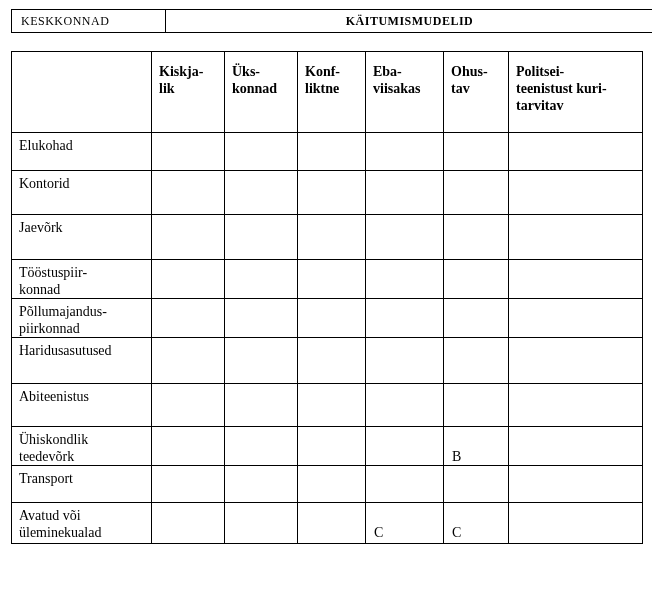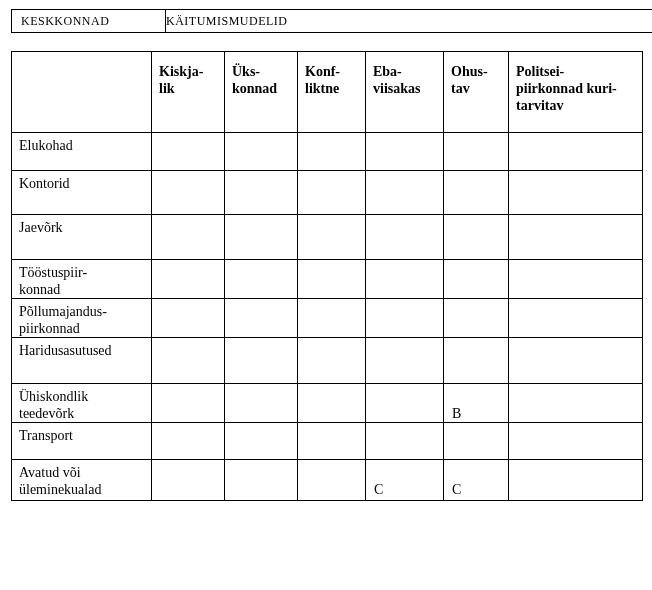--- a/index.html
+++ b/index.html
@@ -38,22 +38,22 @@
     line-height: 22px;
   }
   .top-left {
     width: 144px;
     padding-left: 9px;
     letter-spacing: 0.5px;
     font-weight: normal;
   }
   .top-right {
     width: 487px;
-    text-align: left;
-    font-weight: normal;
+    text-align: center;
+    font-weight: bold;
     font-size: 15px;
     letter-spacing: 0.5px;
   }
   
   .matrix-table {
     position: absolute;
     left: 11px;
     top: 51px;
     width: 631px;
   }
@@ -109,21 +109,21 @@
 lik</th>
     <th>Üks-
 konnad</th>
     <th>Konf-
 liktne</th>
     <th>Eba-
 viisakas</th>
     <th>Ohus-
 tav</th>
     <th>Politsei-
-piirkonnad kuri-
+teenistust kuri-
 tarvitav</th>
   </tr>
 
   <tr style="height:38px">
     <td class="row-label">Elukohad</td>
     <td class="cell"></td>
     <td class="cell"></td>
     <td class="cell"></td>
     <td class="cell"></td>
     <td class="cell"></td>
@@ -176,20 +176,29 @@
   <tr style="height:46px">
     <td class="row-label">Haridusasutused</td>
     <td class="cell"></td>
     <td class="cell"></td>
     <td class="cell"></td>
     <td class="cell"></td>
     <td class="cell"></td>
     <td class="cell"></td>
   </tr>
 
+  <tr style="height:43px">
+    <td class="row-label">Abiteenistus</td>
+    <td class="cell"></td>
+    <td class="cell"></td>
+    <td class="cell"></td>
+    <td class="cell"></td>
+    <td class="cell"></td>
+    <td class="cell"></td>
+  </tr>
 
   <tr style="height:39px">
     <td class="row-label">Ühiskondlik
 teedevõrk</td>
     <td class="cell"></td>
     <td class="cell"></td>
     <td class="cell"></td>
     <td class="cell"></td>
     <td class="cell second-line">B</td>
     <td class="cell"></td>

